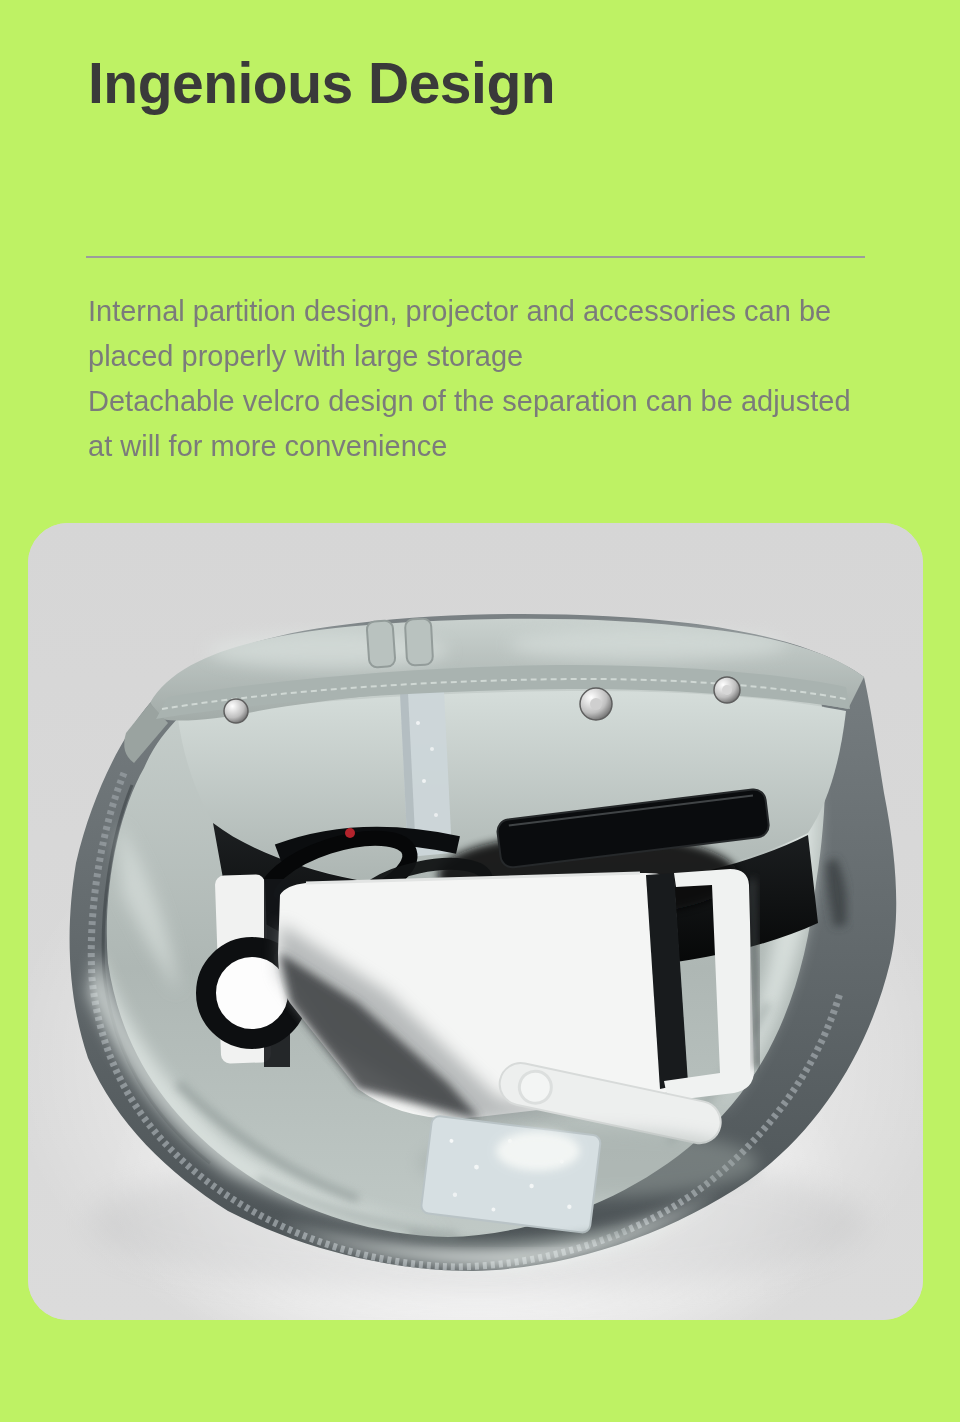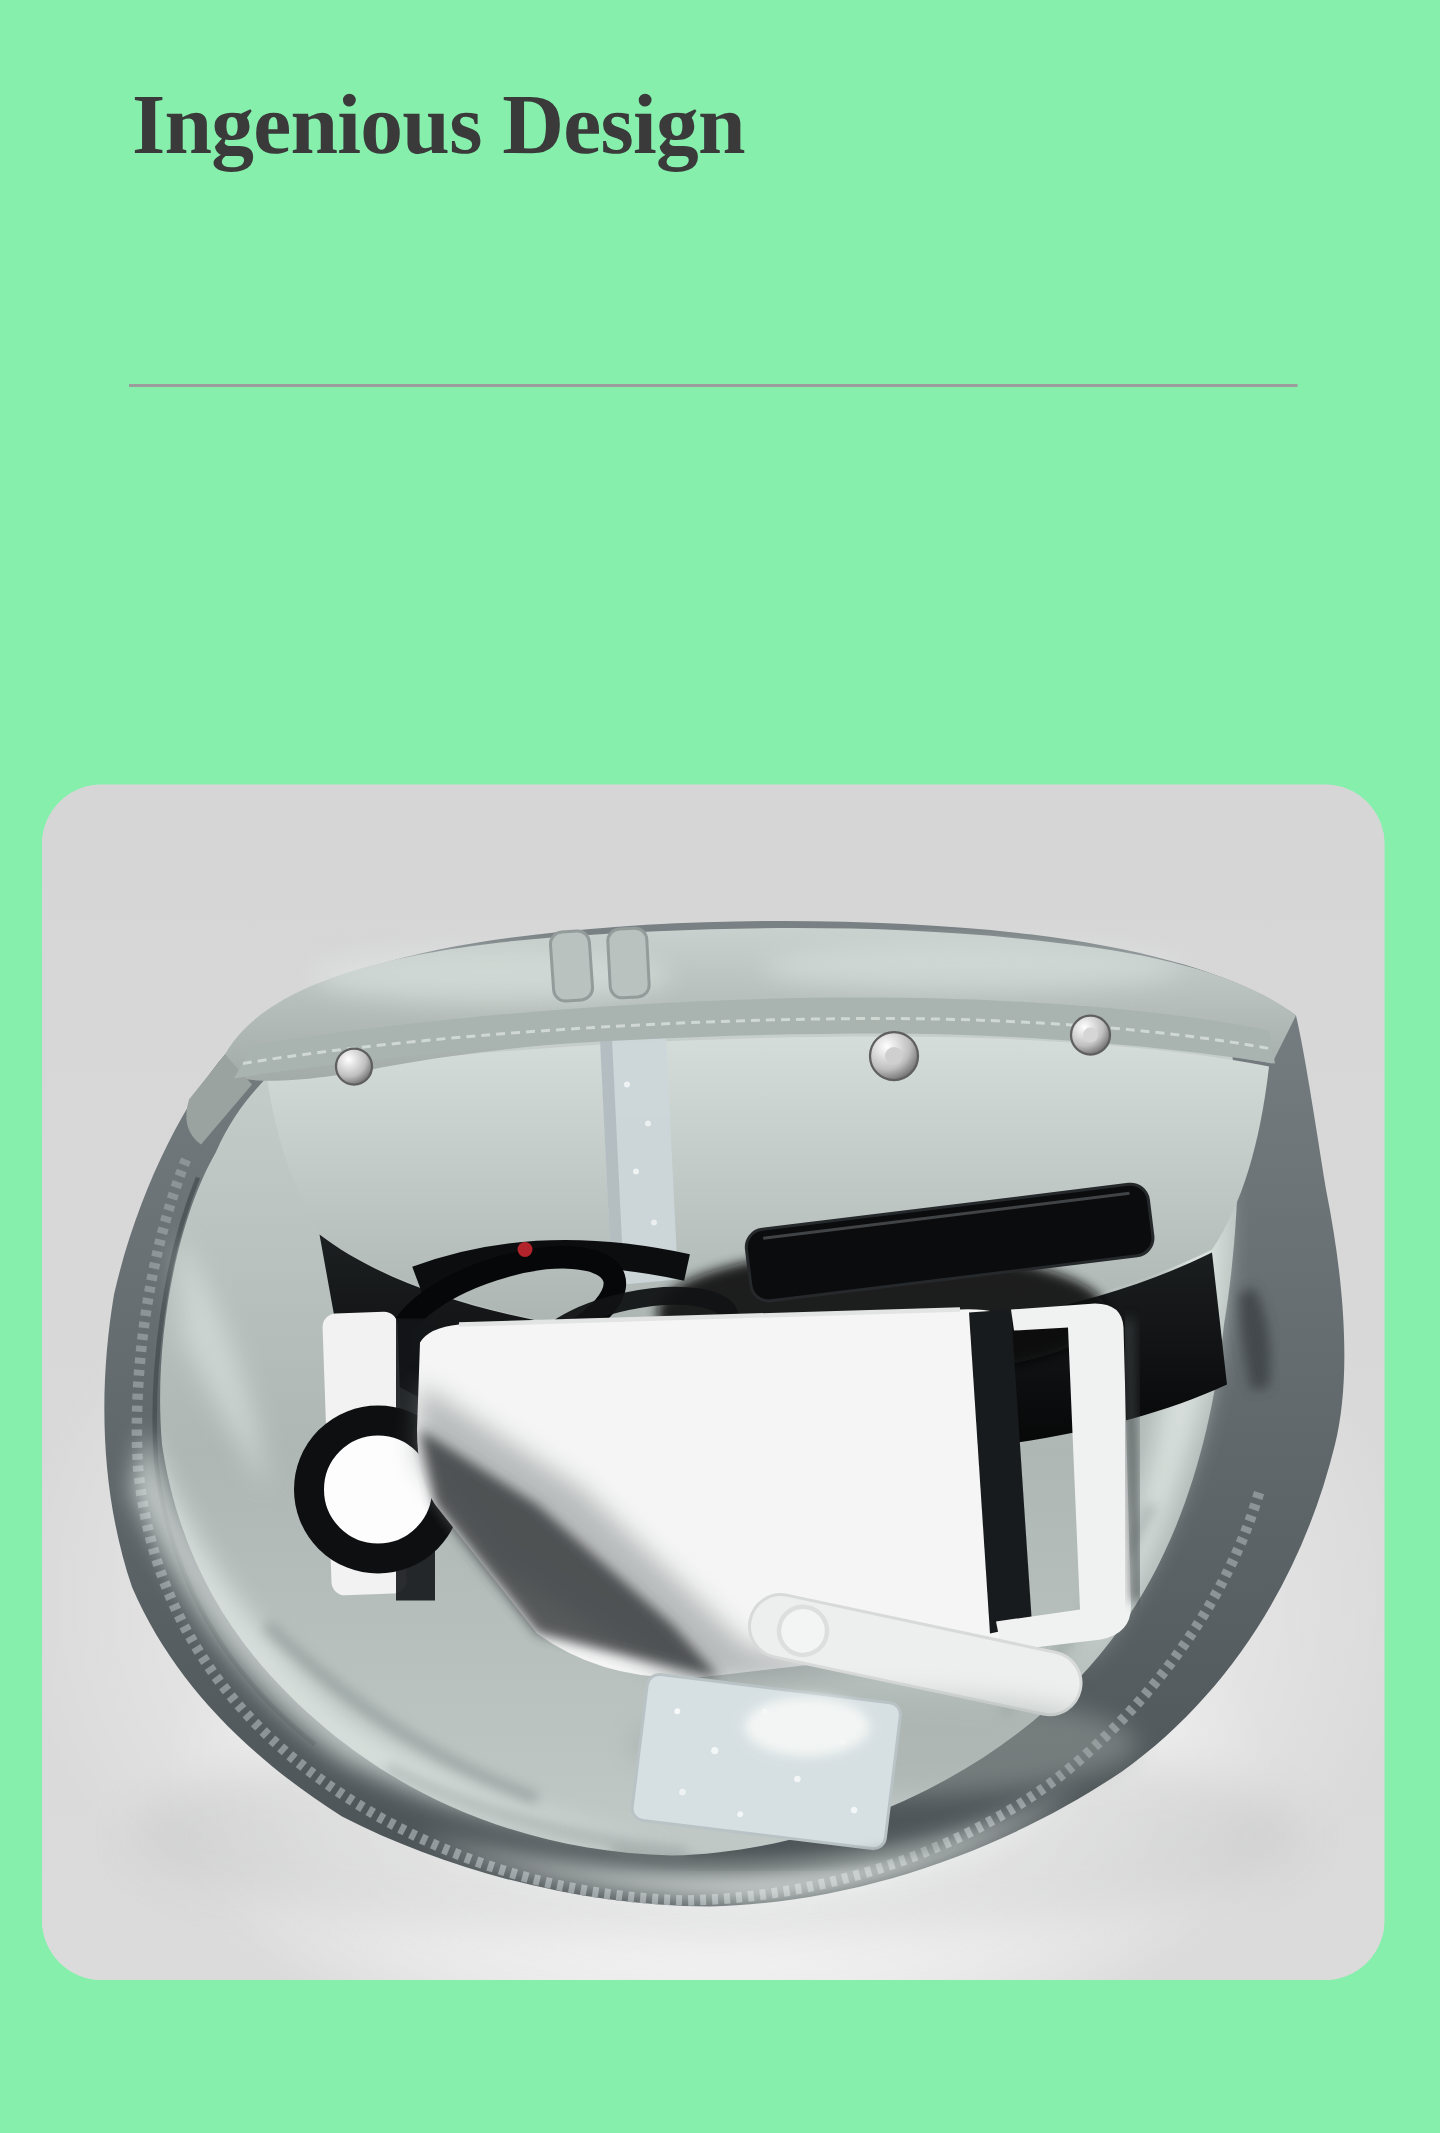--- a/index.html
+++ b/index.html
@@ -1,19 +1,19 @@
 <!DOCTYPE html>
 <html><head>
 <meta charset="utf-8">
 <style>
   html,body{margin:0;padding:0;background:#eeeeee;}
   .page{
     position:relative;width:960px;height:1422px;margin:0 auto;
-    background:#86efac;overflow:hidden;
-    font-family:Liberation Serif, serif;
+    background:#bef264;overflow:hidden;
+    font-family:Liberation Sans, sans-serif;
   }
   .headline{
     position:absolute;left:88px;top:41px;
     font-size:57px;font-weight:700;line-height:85px;letter-spacing:-0.5px;
     color:#3a3a3a;white-space:nowrap;
   }
   .divider{
     position:absolute;left:86px;top:256px;width:779px;height:2px;
     background:#9c9c9c;
   }
@@ -31,20 +31,26 @@
 <body>
 
 <div class="page">
 
   <div class="headline">
     <div>Ingenious Design</div>
   </div>
 
   <div class="divider"></div>
 
+  <div class="desc">
+    <div>Internal partition design, projector and accessories can be</div>
+    <div>placed properly with large storage</div>
+    <div>Detachable velcro design of the separation can be adjusted</div>
+    <div>at will for more convenience</div>
+  </div>
 
   <div class="photo">
     <svg viewBox="0 0 895 797" xmlns="http://www.w3.org/2000/svg">
       <defs>
         <linearGradient id="boxGrad" x1="0" y1="0" x2="0" y2="1">
           <stop offset="0" stop-color="#d6d6d6"></stop>
             <stop offset="1" stop-color="#dbdbdb"></stop>
         </linearGradient>
         <radialGradient id="glowR" cx="0.5" cy="0.5" r="0.5">
           <stop offset="0" stop-color="#ffffff" stop-opacity="0.95"></stop>

